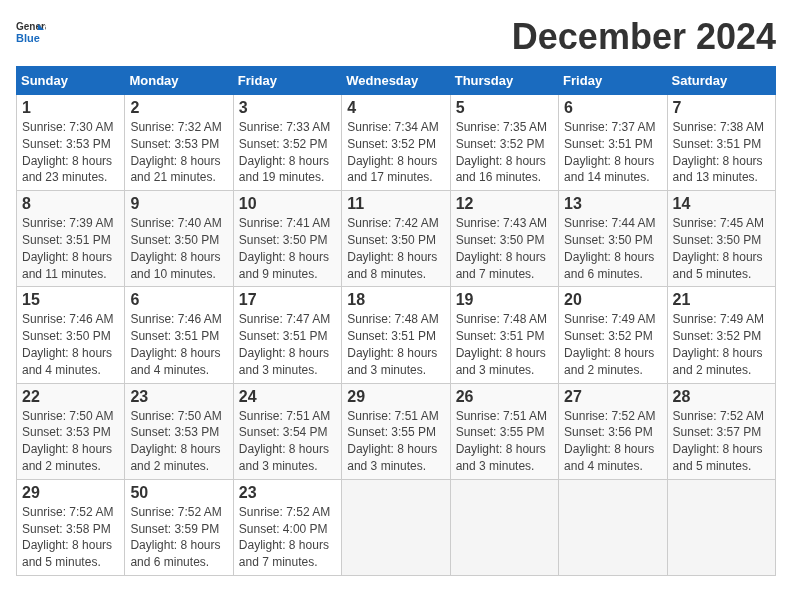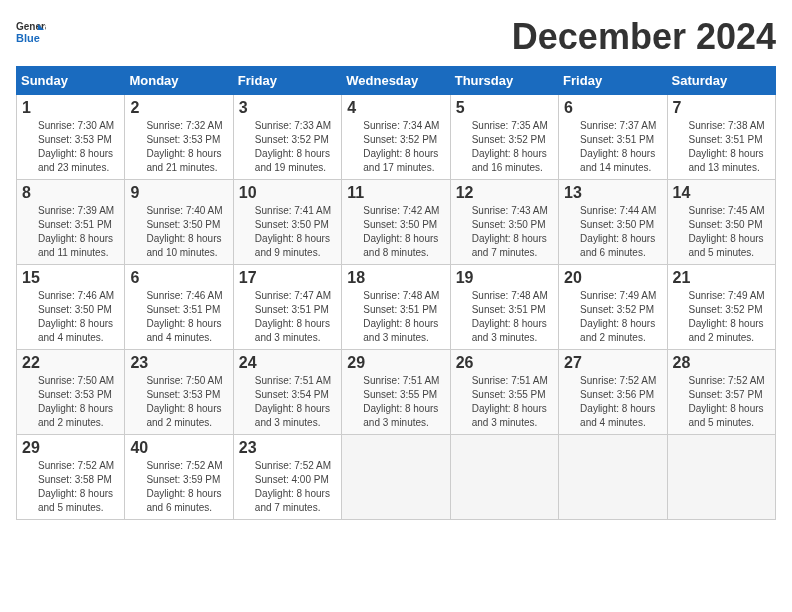--- a/index.html
+++ b/index.html
@@ -64,24 +64,23 @@
       background: #f5f5f5;
     }
     .day-number {
       font-size: 16px;
       font-weight: bold;
       color: #333;
       display: block;
       margin-bottom: 2px;
     }
     .day-info {
-      font-size: 10px;
+      font-size: 12px;
       color: #444;
       line-height: 1.4;
-      margin-left: 16px;
     }
     tr:nth-child(even) td:not(.empty) {
       background: #f9f9f9;
     }
   </style>
 </head>
 <body>
 
 <div class="header-section">
   <div class="logo">
@@ -344,21 +343,21 @@
       <tr>
         <td>
     <span class="day-number">29</span>
     <div class="day-info">
       Sunrise: 7:52 AM<br>
       Sunset: 3:58 PM<br>
       Daylight: 8 hours and 5 minutes.
     </div>
   </td>
         <td>
-    <span class="day-number">40</span>
+    <span class="day-number">50</span>
     <div class="day-info">
       Sunrise: 7:52 AM<br>
       Sunset: 3:59 PM<br>
       Daylight: 8 hours and 6 minutes.
     </div>
   </td>
         <td>
     <span class="day-number">23</span>
     <div class="day-info">
       Sunrise: 7:52 AM<br>

